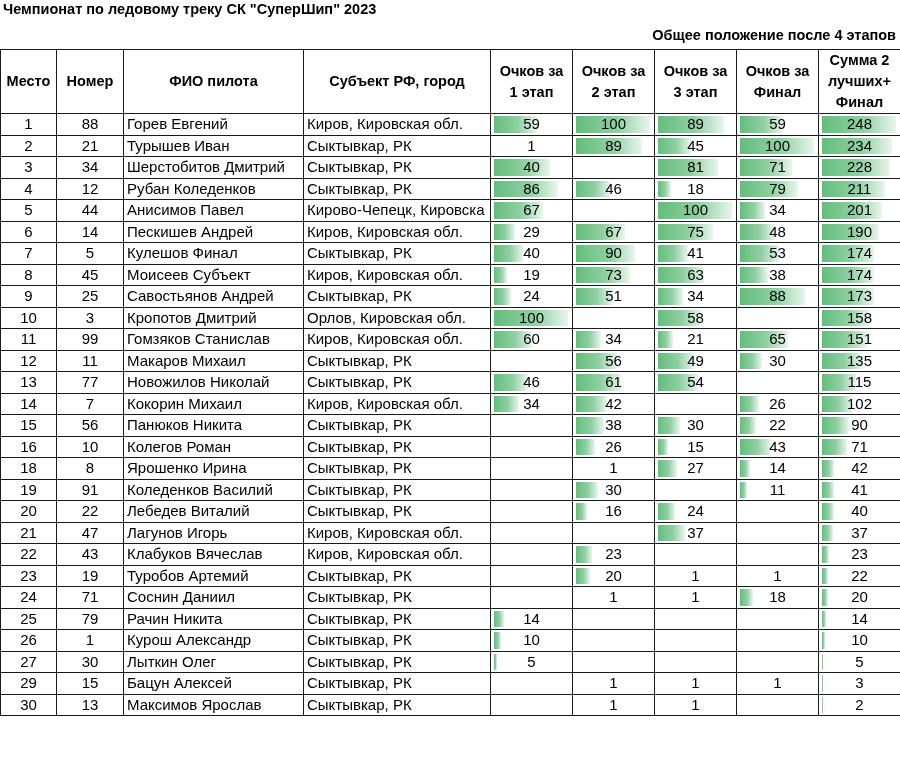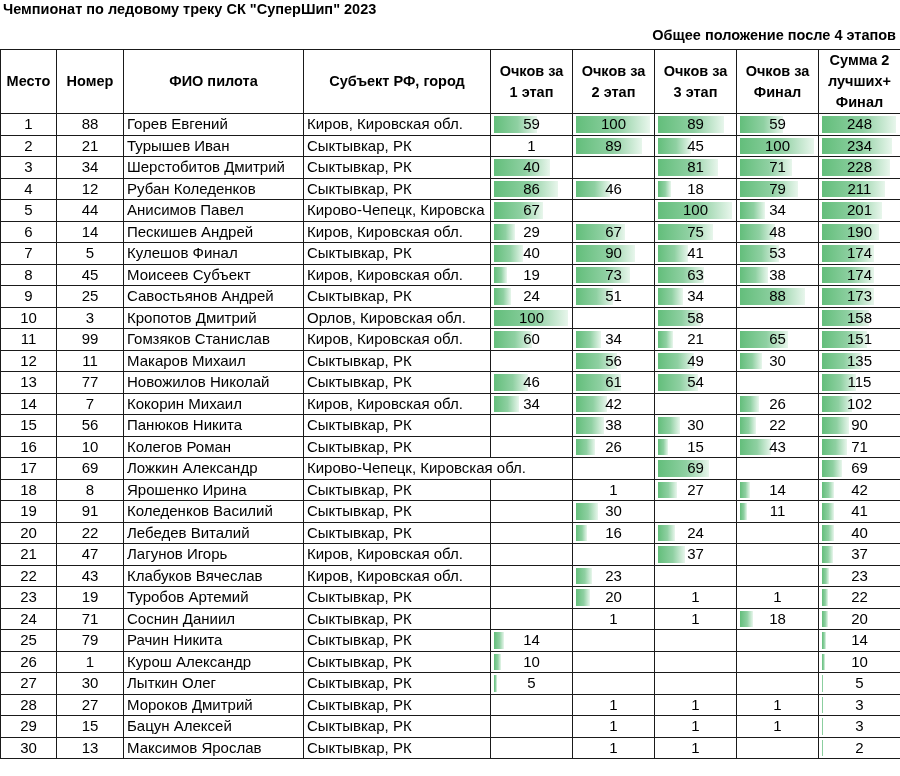--- a/index.html
+++ b/index.html
@@ -223,31 +223,20 @@
         <td class="c">10</td>
         <td class="l">Колегов Роман</td>
         <td class="l reg"><span>Сыктывкар, РК</span></td>
         <td class="bar"></td>
         <td class="bar"><div class="fill" style="width: 18.6869px;"></div><span class="val">26</span></td>
         <td class="bar"><div class="fill" style="width: 10.4646px;"></div><span class="val">15</span></td>
         <td class="bar"><div class="fill" style="width: 31.3939px;"></div><span class="val">43</span></td>
         <td class="bar"><div class="fill" style="width: 24.8664px;"></div><span class="val">71</span></td>
       </tr>
       <tr>
-        <td class="c">17</td>
-        <td class="c">69</td>
-        <td class="l">Ложкин Александр</td>
-        <td class="l reg nb"><span>Кирово-Чепецк, Кировская обл.</span></td>
-        <td class="bar" style="border-left: none;"></td>
-        <td class="bar"></td>
-        <td class="bar"><div class="fill" style="width: 50.8283px;"></div><span class="val">69</span></td>
-        <td class="bar"></td>
-        <td class="bar"><div class="fill" style="width: 20.3725px;"></div><span class="val">69</span></td>
-      </tr>
-      <tr>
         <td class="c">18</td>
         <td class="c">8</td>
         <td class="l">Ярошенко Ирина</td>
         <td class="l reg"><span>Сыктывкар, РК</span></td>
         <td class="bar"></td>
         <td class="bar"><div class="fill" style="width: 0px;"></div><span class="val">1</span></td>
         <td class="bar"><div class="fill" style="width: 19.4343px;"></div><span class="val">27</span></td>
         <td class="bar"><div class="fill" style="width: 9.71717px;"></div><span class="val">14</span></td>
         <td class="bar"><div class="fill" style="width: 12.2834px;"></div><span class="val">42</span></td>
       </tr>
@@ -342,31 +331,20 @@
       <tr>
         <td class="c">27</td>
         <td class="c">30</td>
         <td class="l">Лыткин Олег</td>
         <td class="l reg"><span>Сыктывкар, РК</span></td>
         <td class="bar"><div class="fill" style="width: 2.9899px;"></div><span class="val">5</span></td>
         <td class="bar"></td>
         <td class="bar"></td>
         <td class="bar"></td>
         <td class="bar"><div class="fill" style="width: 1.19838px;"></div><span class="val">5</span></td>
-      </tr>
-      <tr>
-        <td class="c">28</td>
-        <td class="c">27</td>
-        <td class="l">Мороков Дмитрий</td>
-        <td class="l reg"><span>Сыктывкар, РК</span></td>
-        <td class="bar"></td>
-        <td class="bar"><div class="fill" style="width: 0px;"></div><span class="val">1</span></td>
-        <td class="bar"><div class="fill" style="width: 0px;"></div><span class="val">1</span></td>
-        <td class="bar"><div class="fill" style="width: 0px;"></div><span class="val">1</span></td>
-        <td class="bar"><div class="fill" style="width: 0.59919px;"></div><span class="val">3</span></td>
       </tr>
       <tr>
         <td class="c">29</td>
         <td class="c">15</td>
         <td class="l">Бацун Алексей</td>
         <td class="l reg"><span>Сыктывкар, РК</span></td>
         <td class="bar"></td>
         <td class="bar"><div class="fill" style="width: 0px;"></div><span class="val">1</span></td>
         <td class="bar"><div class="fill" style="width: 0px;"></div><span class="val">1</span></td>
         <td class="bar"><div class="fill" style="width: 0px;"></div><span class="val">1</span></td>

